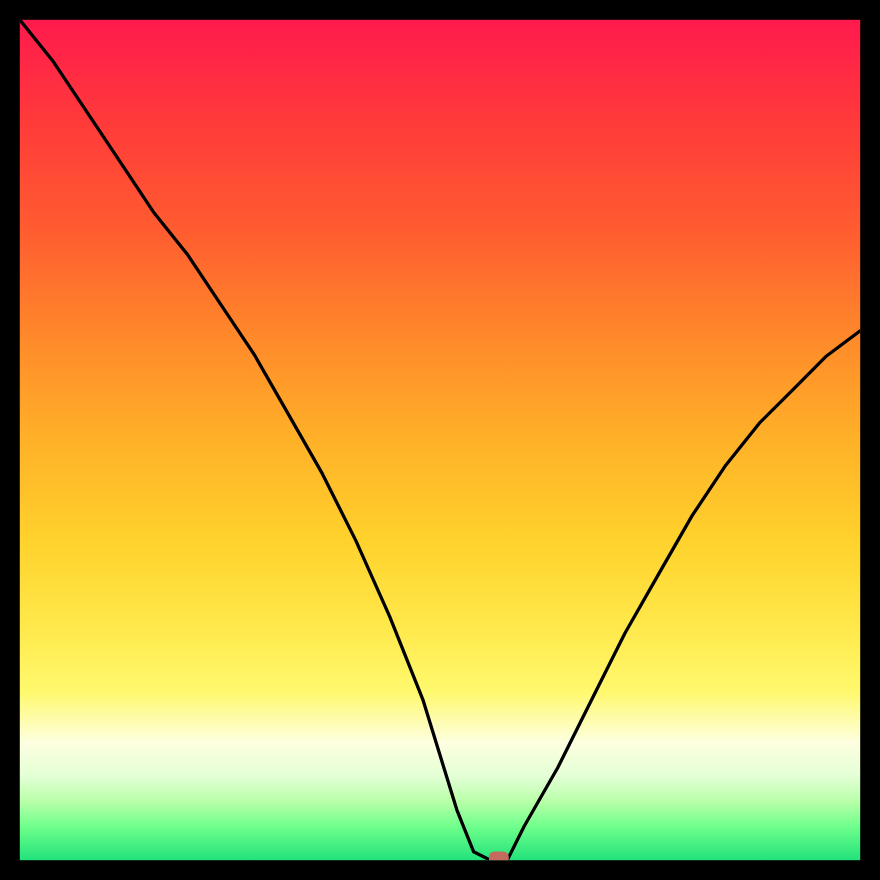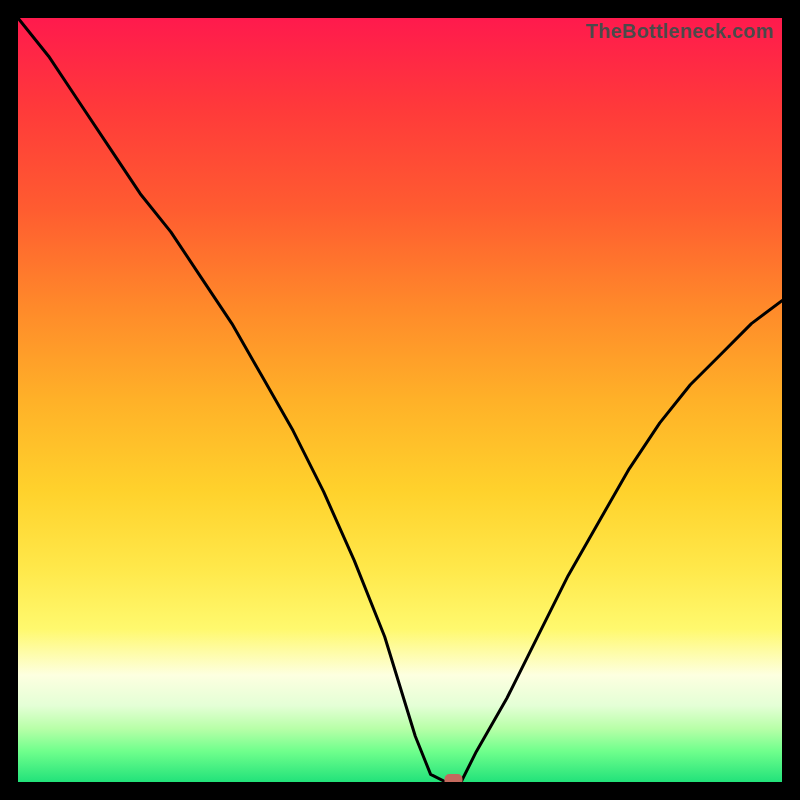--- a/index.html
+++ b/index.html
@@ -63,21 +63,20 @@
     fill: #c46a5e;
     stroke: none;
   }
 </style>
 </head>
 <body>
 
 <div class="frame">
   <div class="plot">
 
-    <div class="watermark">TheBottleneck.com</div>
 
     <svg class="curve" viewBox="0 0 764 764" preserveAspectRatio="none">
       <polyline id="curve-poly" fill="none" stroke="#000" stroke-width="3" stroke-linejoin="round" stroke-linecap="round" points="0.0,0.0 30.6,38.2 61.1,84.0 91.7,129.9 122.2,175.7 152.8,213.9 183.4,259.8 213.9,305.6 244.5,359.1 275.0,412.6 305.6,473.7 336.2,542.4 366.7,618.8 397.3,718.2 412.6,756.4 427.8,764.0 443.1,764.0 458.4,733.4 489.0,680.0 519.5,618.8 550.1,557.7 580.6,504.2 611.2,450.8 641.8,404.9 672.3,366.7 702.9,336.2 733.4,305.6 764.0,282.7"></polyline>
       <rect id="min-marker" class="min-marker" rx="5" ry="5" width="18" height="12" x="426.5" y="756.0"></rect>
     </svg>
 
   </div>
 </div>
 
 </body></html>

